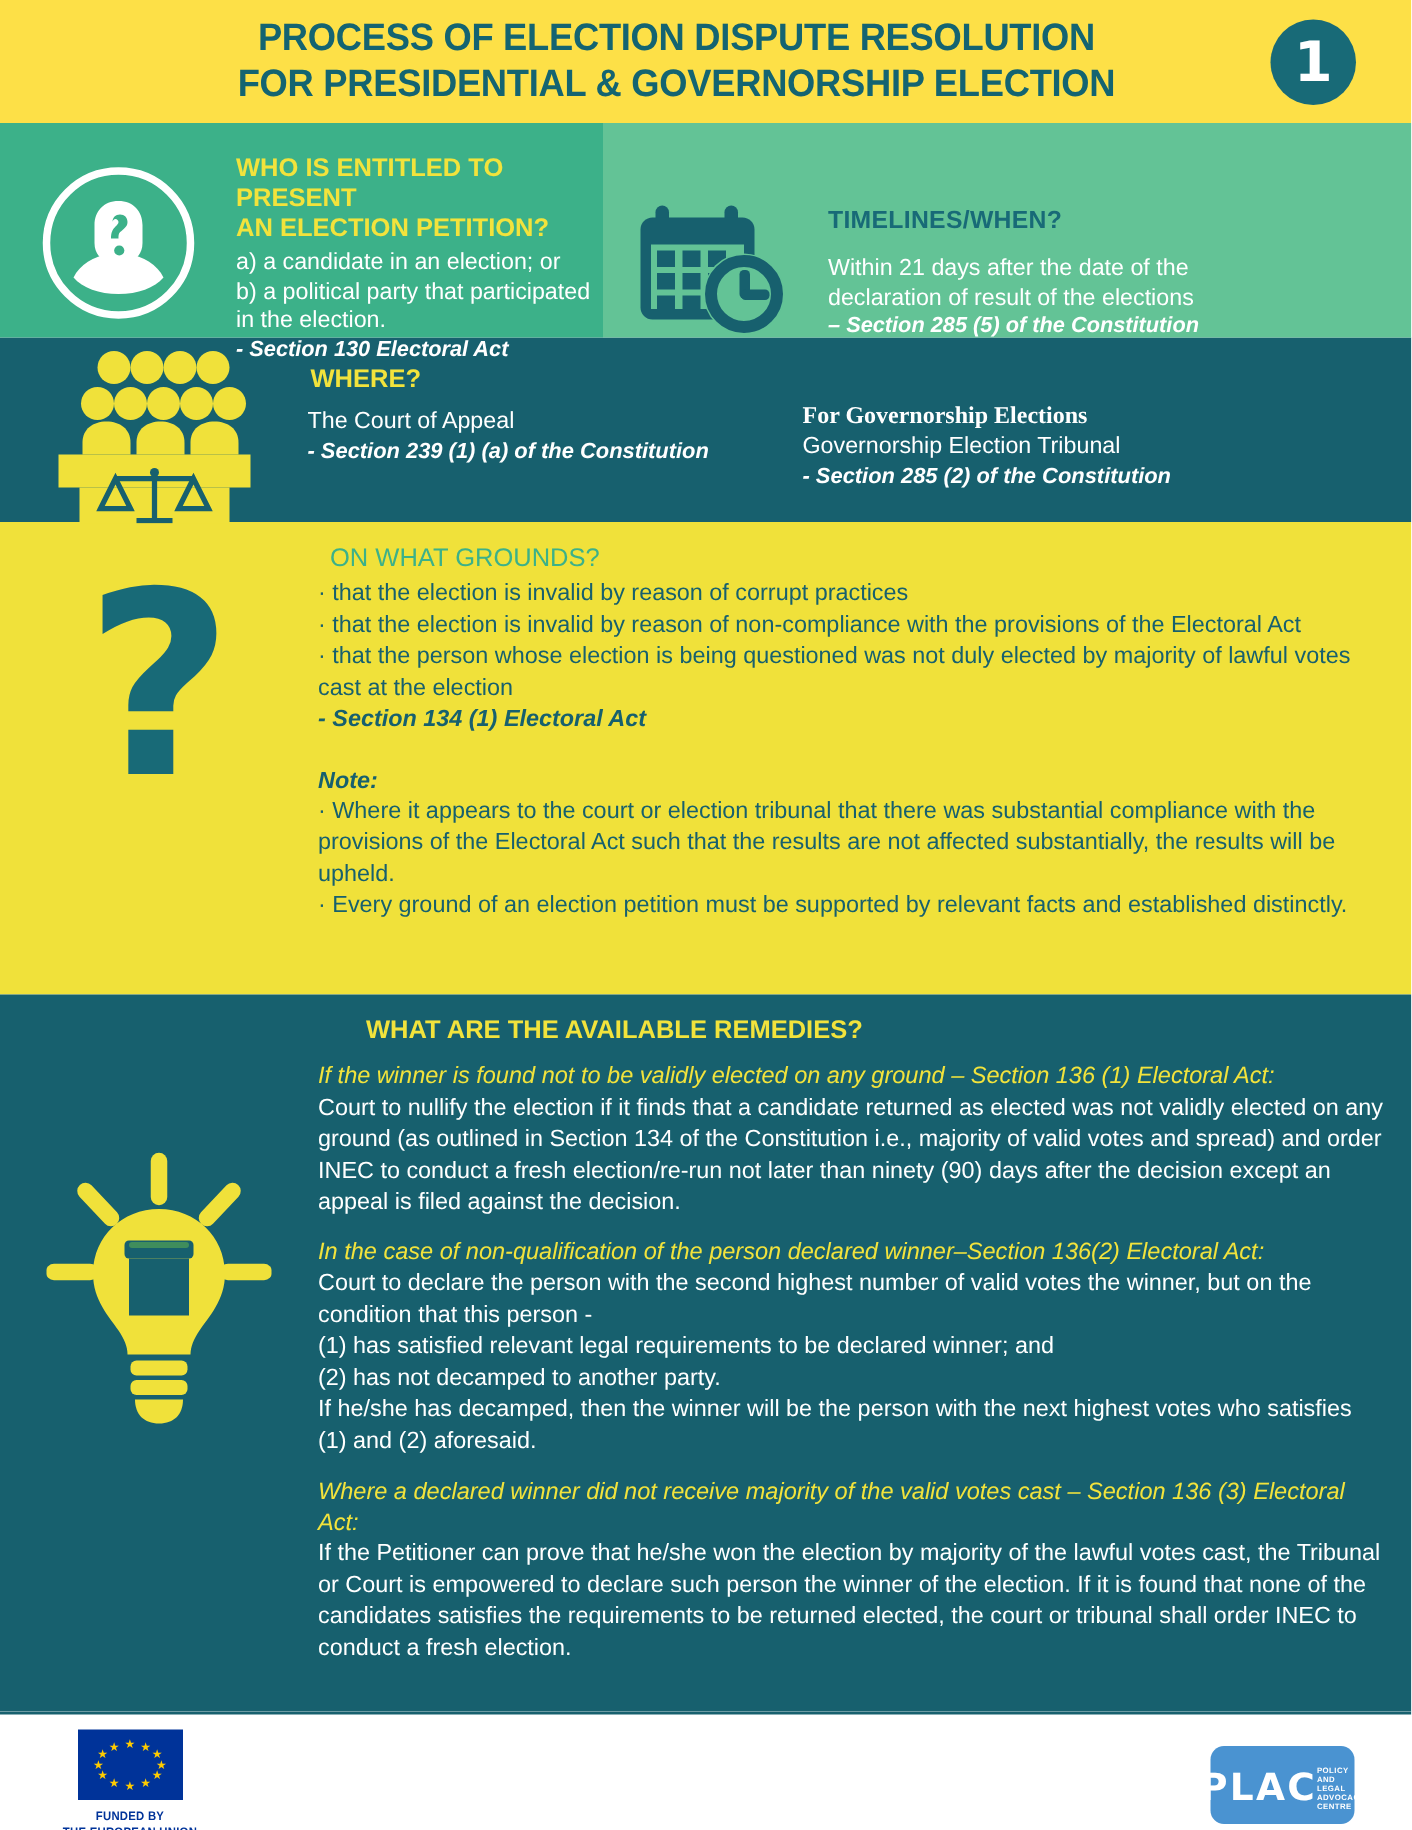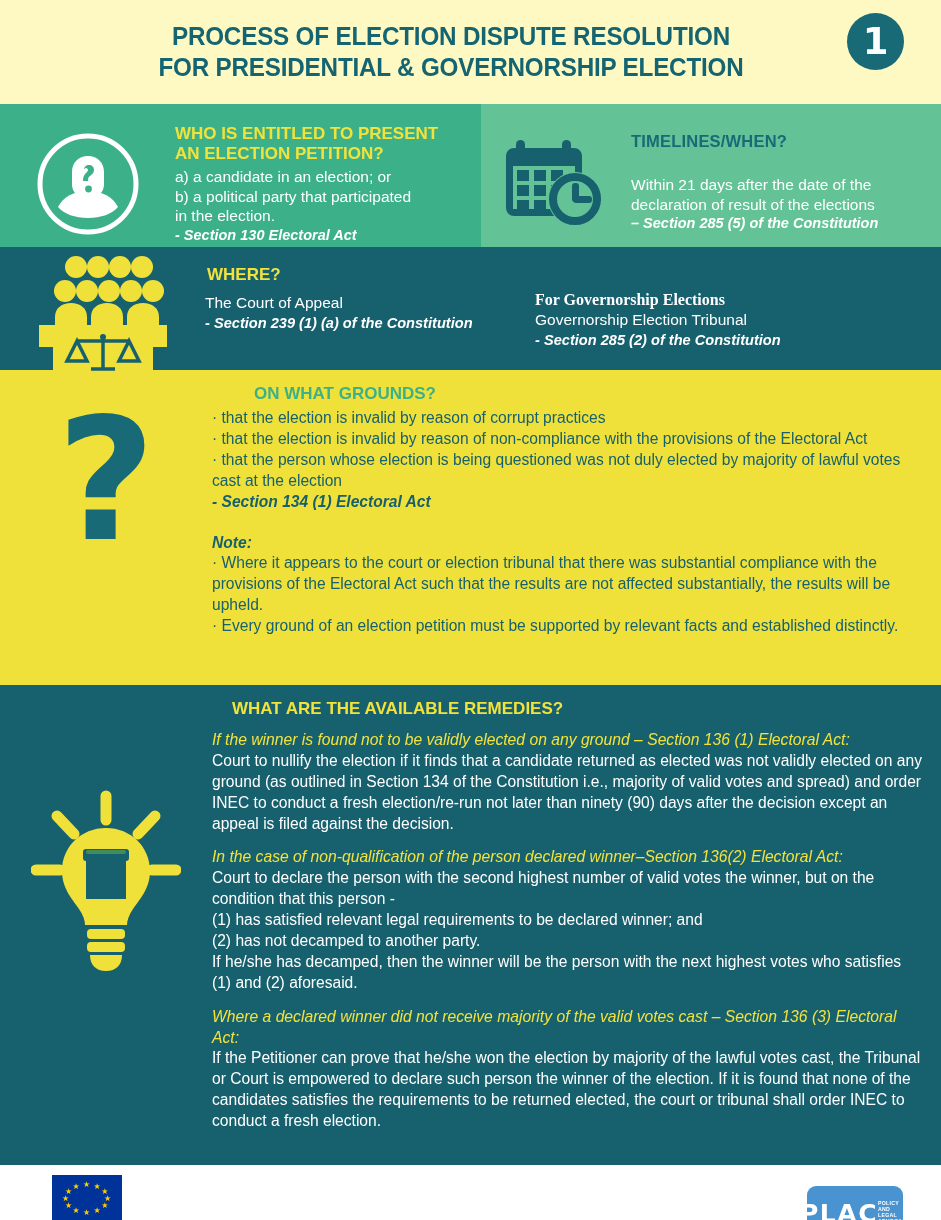--- a/index.html
+++ b/index.html
@@ -12,22 +12,22 @@
     position: relative;
     width: 941px;
     min-height: 1220px;
     background: #ffffff;
     overflow: hidden;
   }
 
   
   .header {
     position: relative;
-    height: 104px;
-    background: #fef9c3;
+    height: 82px;
+    background: #fde047;
     display: flex;
     align-items: center;
     justify-content: center;
     padding: 0 20px;
   }
   .header-title {
     color: #146471;
     font-weight: bold;
     font-size: 25.5px;
     line-height: 1.22;
@@ -54,21 +54,21 @@
     line-height: 1;
     font-family: "DejaVu Sans", sans-serif;
   }
 
   
   .band-who {
     display: flex;
     height: 143px;
   }
   .who-left {
-    width: 481px;
+    width: 402px;
     background: #3cb189;
     display: flex;
     align-items: flex-start;
     padding: 12px 0 0 0;
   }
   .who-icon-wrap {
     width: 175px;
     display: flex;
     justify-content: center;
     padding-top: 14px;
@@ -93,41 +93,41 @@
     font-size: 14.5px;
     font-weight: bold;
     font-style: italic;
     margin-top: 1px;
   }
 
   .who-right {
     flex: 1;
     background: #63c396;
     display: flex;
-    align-items: flex-start;
+    align-items: flex-end;
     padding-top: 16px;
   }
   .when-icon-wrap {
     width: 150px;
     display: flex;
     justify-content: center;
     padding-top: 8px;
   }
   .when-text { padding-top: 12px; padding-right: 10px; }
   .when-head {
     color: #186a77;
     font-weight: bold;
     font-size: 16.5px;
     letter-spacing: 0.2px;
   }
   .when-body {
     color: #ffffff;
     font-size: 15.5px;
     line-height: 1.3;
-    margin-top: 24px;
+    margin-top: 12px;
     white-space: pre-line;
   }
   .when-cite {
     color: #ffffff;
     font-size: 14.5px;
     font-weight: bold;
     font-style: italic;
     margin-top: 0px;
   }
 
@@ -203,23 +203,23 @@
     line-height: 0.95;
     font-family: "DejaVu Sans", sans-serif;
   }
   .grounds-text {
     flex: 1;
     padding-right: 18px;
     padding-top: 6px;
   }
   .grounds-head {
     color: #3cb189;
-    font-weight: bold;
+    font-weight: normal;
     font-size: 17px;
-    margin-left: 42px;
+    margin-left: 8px;
     margin-bottom: 3px;
   }
   .ground-line {
     color: #17606e;
     font-size: 15.6px;
     line-height: 1.35;
   }
   .grounds-cite {
     color: #17606e;
     font-weight: bold;
@@ -252,21 +252,21 @@
   }
   .remedies-text {
     flex: 1;
     padding-right: 18px;
     padding-top: 4px;
   }
   .remedies-head {
     color: #f2e33c;
     font-weight: bold;
     font-size: 17px;
-    margin-left: 20px;
+    margin-left: 32px;
     margin-bottom: 11px;
   }
   .rem-title {
     color: #f2e33c;
     font-weight: normal;
     font-style: italic;
     font-size: 15.7px;
     line-height: 1.33;
   }
   .rem-body {

